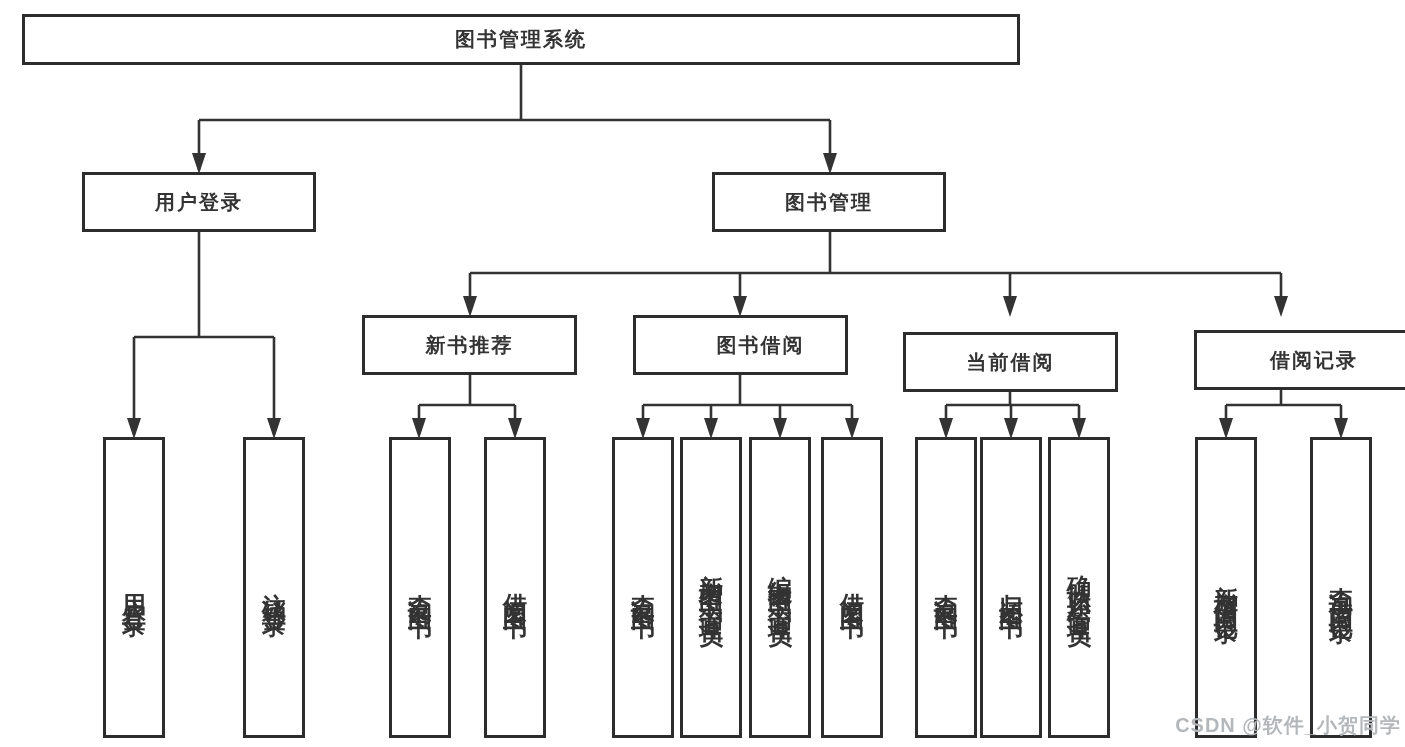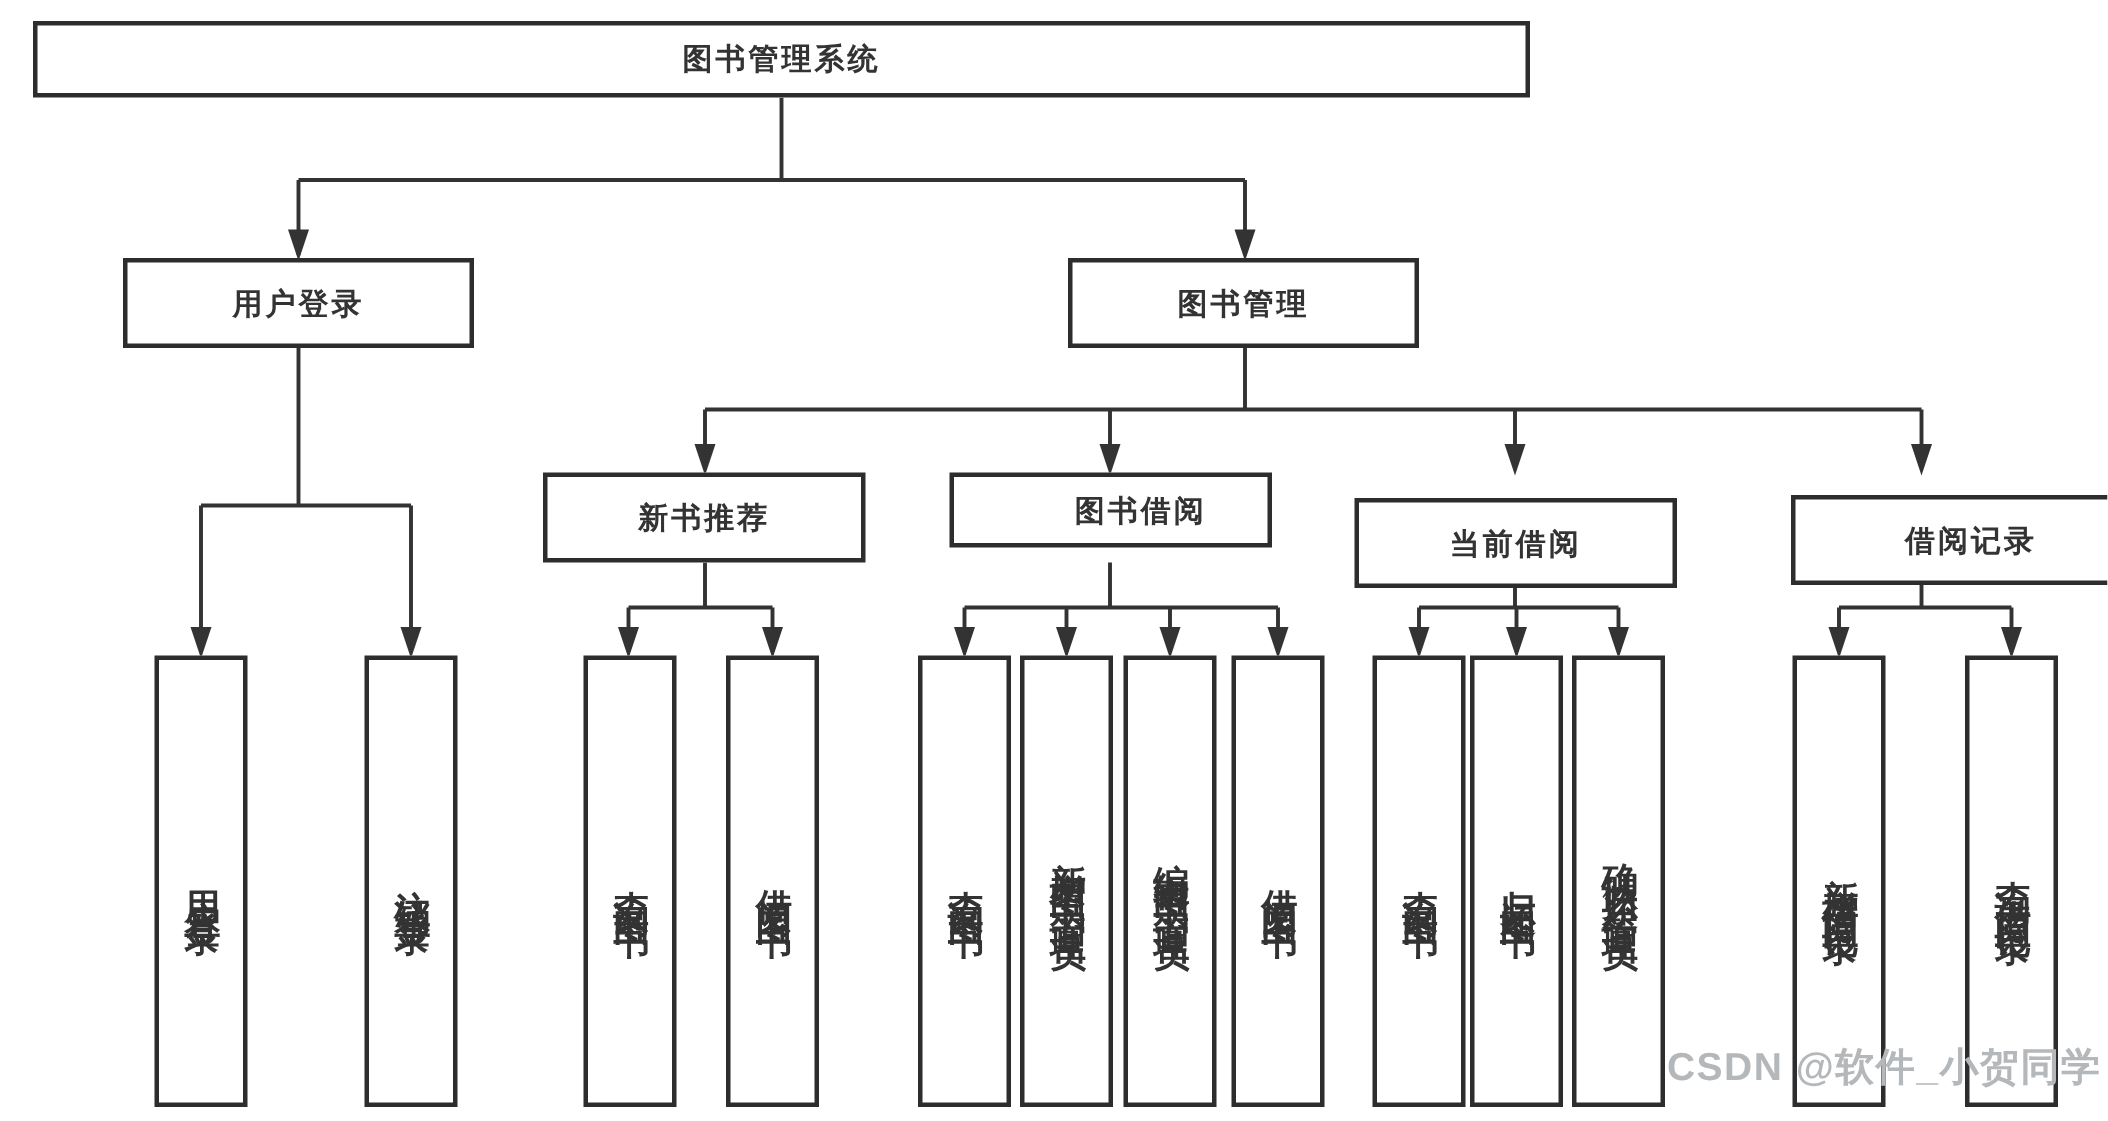--- a/index.html
+++ b/index.html
@@ -38,22 +38,22 @@
     background:#fff;
     width:62px;height:301px;top:437px;
     display:flex;align-items:center;justify-content:center;
     writing-mode:vertical-rl;
     font-size:24px;letter-spacing:7px;
     line-height:1;
     z-index:2;
   }
   .watermark{
     position:absolute;
-    right:4px;bottom:18px;
-    font-size:26px;
+    right:4px;bottom:8px;
+    font-size:20px;
     color:var(--watermark);
     z-index:3;
     letter-spacing:1px;
     white-space:nowrap;
   }
 </style>
 </head>
 <body>
 
 <div class="canvas">
@@ -89,21 +89,21 @@
     <polygon points="1219,418 1233,418 1226,439"></polygon>
     <polygon points="1334,418 1348,418 1341,439"></polygon>
   </svg>
 
   <div class="hbox" style="left:22px;top:14px;width:998px;height:51px;">图书管理系统</div>
 
   <div class="hbox" style="left:82px;top:172px;width:234px;height:60px;">用户登录</div>
   <div class="hbox" style="left:712px;top:172px;width:234px;height:60px;">图书管理</div>
 
   <div class="hbox" style="left:362px;top:315px;width:215px;height:60px;">新书推荐</div>
-  <div class="hbox" style="left:633px;top:315px;width:215px;height:50px;padding-left:40px;">图书借阅</div>
+  <div class="hbox" style="left:633px;top:315px;width:215px;height:60px;padding-left:40px;">图书借阅</div>
   <div class="hbox" style="left:903px;top:332px;width:215px;height:60px;">当前借阅</div>
   <div class="hbox" style="left:1173px;top:330px;width:240px;height:60px;margin-left:21px;">借阅记录</div>
 
   <div class="vbox" style="left:103px;">用户登录</div>
   <div class="vbox" style="left:243px;">注销登录</div>
 
   <div class="vbox" style="left:389px;">查询图书</div>
   <div class="vbox" style="left:484px;">借阅图书</div>
 
   <div class="vbox" style="left:612px;">查询图书</div>

